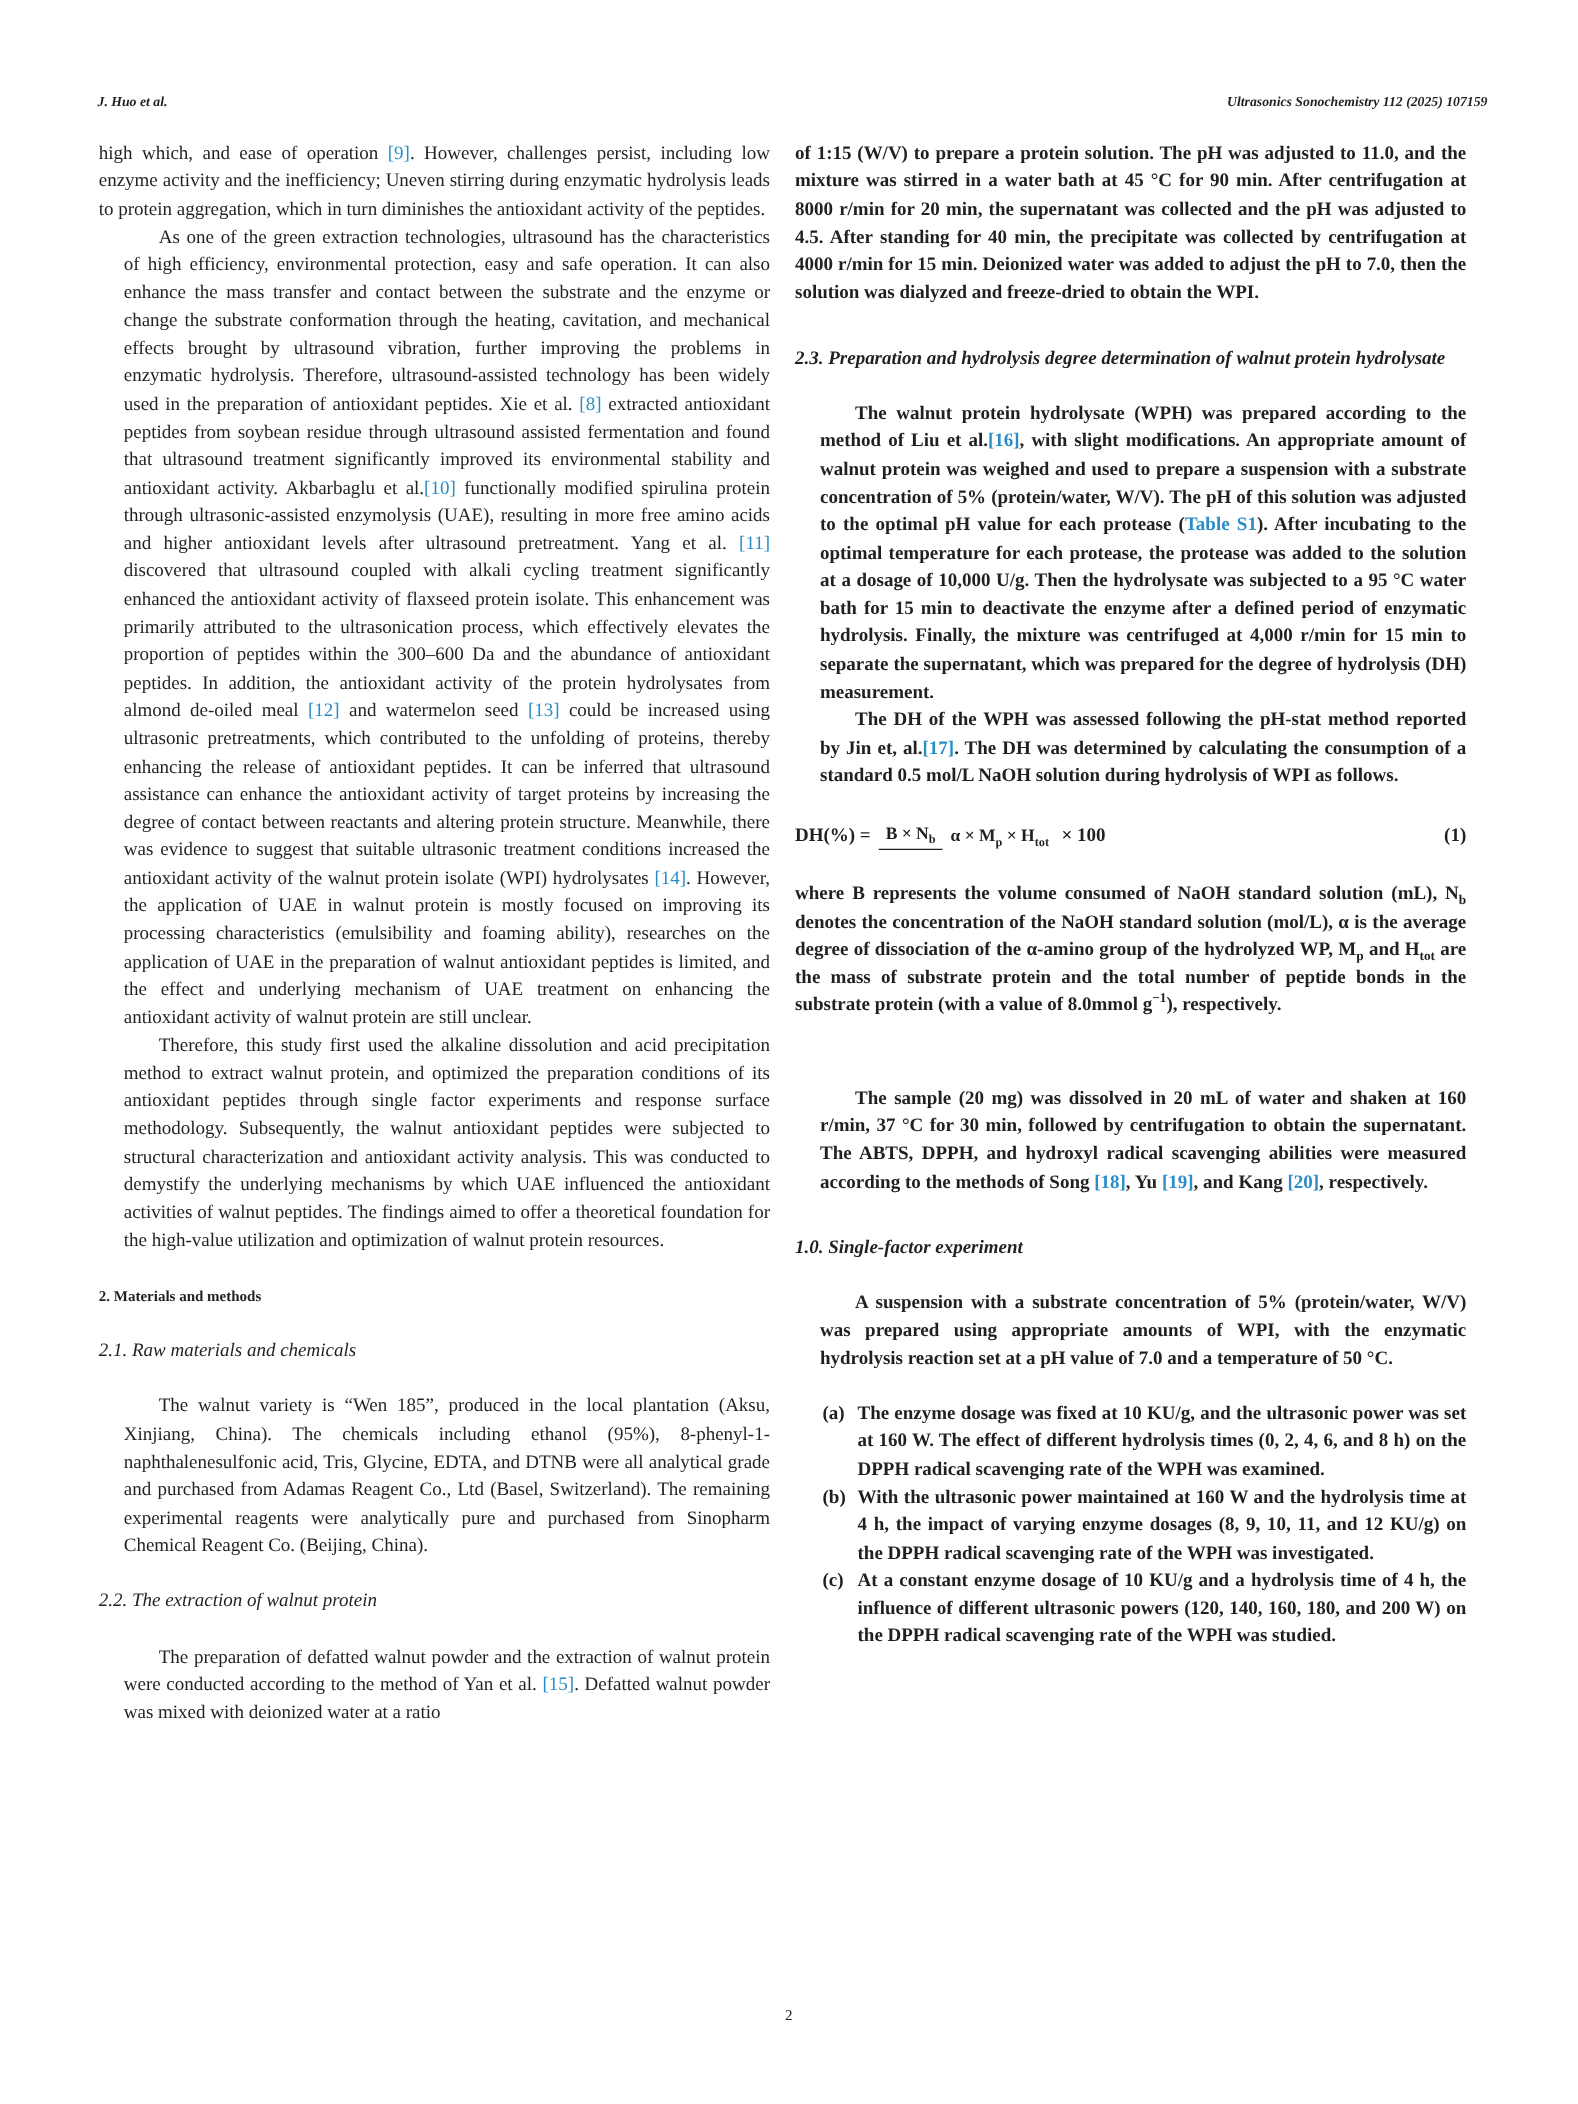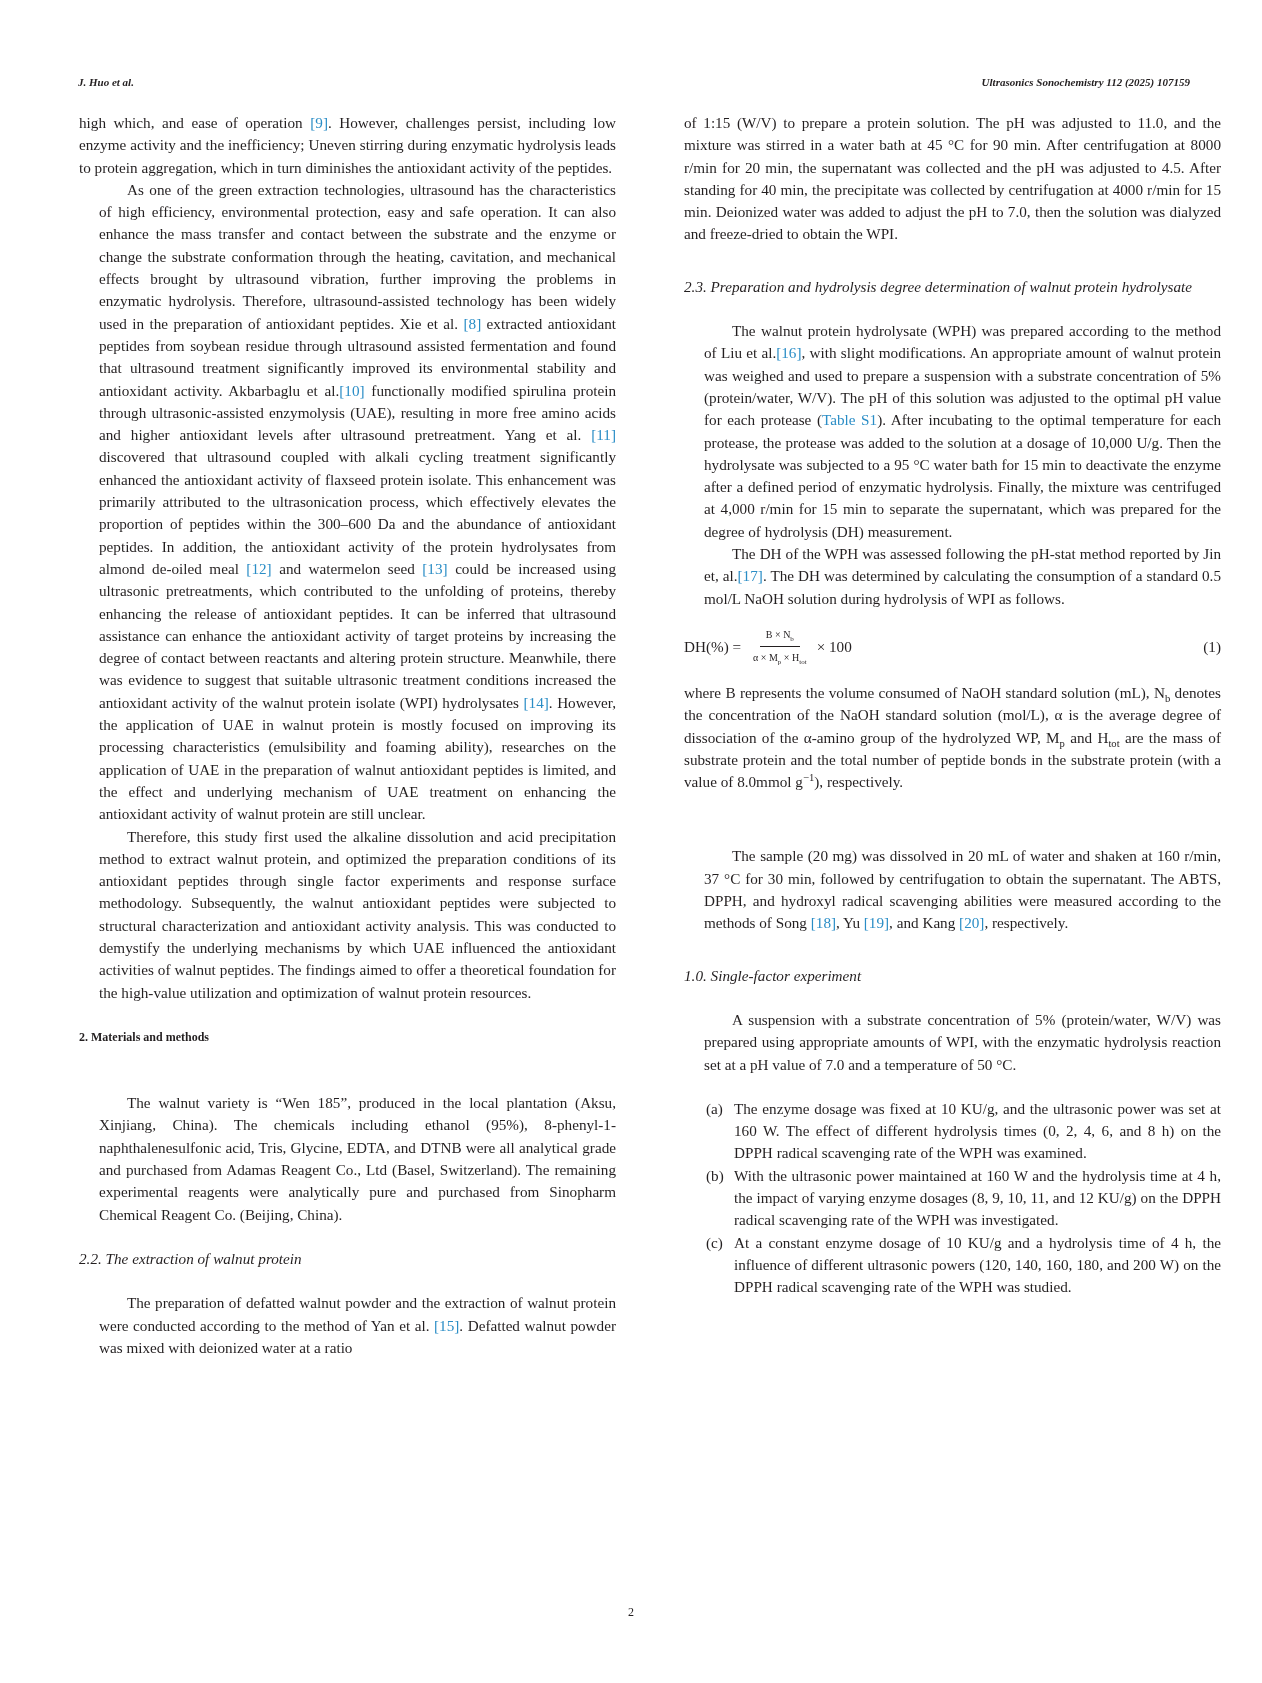--- a/index.html
+++ b/index.html
@@ -5,31 +5,31 @@
   html, body { margin: 0; padding: 0; background: #ffffff; }
   body { width: 1262px; height: 1683px; position: relative; overflow: hidden;
          font-family: "DejaVu Serif", "Liberation Serif", serif; color: #231f20; }
   .running-head { position: absolute; top: 76px; font-style: italic; font-size: 11px;
                   font-family: "Liberation Serif", serif; color: #231f20; font-weight: bold; }
   .rh-left { left: 78px; }
   .rh-right { right: 72px; }
   .col { position: absolute; top: 112px; width: 537px; font-size: 15.2px; line-height: 22.3px;
          font-family: "Liberation Serif", serif; }
   .col-left { left: 79px; }
-  .col-right { left: 684px; width: 537px; }
+  .col-right { left: 636px; width: 537px; font-weight: bold; }
   p { margin: 0; text-align: justify; hyphens: auto; }
   p.indent { text-indent: 28px; margin-left: 20px; }
   .ref { color: #2a8dc6; }
   .sec { font-weight: bold; font-size: 12px; margin: 20px 0 0 0; }
   .subsec { font-style: italic; margin: 0; }
   .gap-s { height: 22px; }
   .gap-m { height: 30px; }
   .equation { display: flex; align-items: center; height: 62px; margin: 6px 0 4px 0; }
   .eq-lhs { margin-right: 6px; }
-  .frac { display: inline-flex; flex-direction: column; align-items: center; font-size: 10px; line-height: 18px; }
+  .frac { display: inline-flex; flex-direction: row; align-items: center; font-size: 14px; line-height: 18px; }
   .frac .num { border-bottom: 1px solid #231f20; padding: 0 6px 2px 6px; }
   .frac .den { padding: 2px 6px 0 6px; }
   .eq-rhs { margin-left: 4px; }
   .eq-num { margin-left: auto; }
   sub, sup { font-size: 70%; line-height: 0; }
   ol.alpha { list-style: none; margin: 0; padding: 0 0 0 22px; }
   ol.alpha li { display: flex; margin: 0; }
   ol.alpha .lbl { flex: 0 0 28px; }
   ol.alpha .txt { flex: 1; text-align: justify; }
   .page-num { position: absolute; top: 1605px; left: 0; width: 1262px; text-align: center; font-size: 12px;
@@ -44,20 +44,21 @@
 <div class="col col-left">
   <p><span>high which, and ease of operation </span><a class="ref">[9]</a><span>. However, challenges persist, including low enzyme activity and the inefficiency; Uneven stirring during enzymatic hydrolysis leads to protein aggregation, which in turn diminishes the antioxidant activity of the peptides.</span></p>
 
   <p class="indent"><span>As one of the green extraction technologies, ultrasound has the characteristics of high efficiency, environmental protection, easy and safe operation. It can also enhance the mass transfer and contact between the substrate and the enzyme or change the substrate conformation through the heating, cavitation, and mechanical effects brought by ultrasound vibration, further improving the problems in enzymatic hydrolysis. Therefore, ultrasound-assisted technology has been widely used in the preparation of antioxidant peptides. Xie et al. </span><a class="ref">[8]</a><span> extracted antioxidant peptides from soybean residue through ultrasound assisted fermentation and found that ultrasound treatment significantly improved its environmental stability and antioxidant activity. Akbarbaglu et al.</span><a class="ref">[10]</a><span> functionally modified spirulina protein through ultrasonic-assisted enzymolysis (UAE), resulting in more free amino acids and higher antioxidant levels after ultrasound pretreatment. Yang et al. </span><a class="ref">[11]</a><span> discovered that ultrasound coupled with alkali cycling treatment significantly enhanced the antioxidant activity of flaxseed protein isolate. This enhancement was primarily attributed to the ultrasonication process, which effectively elevates the proportion of peptides within the 300–600 Da and the abundance of antioxidant peptides. In addition, the antioxidant activity of the protein hydrolysates from almond de-oiled meal </span><a class="ref">[12]</a><span> and watermelon seed </span><a class="ref">[13]</a><span> could be increased using ultrasonic pretreatments, which contributed to the unfolding of proteins, thereby enhancing the release of antioxidant peptides. It can be inferred that ultrasound assistance can enhance the antioxidant activity of target proteins by increasing the degree of contact between reactants and altering protein structure. Meanwhile, there was evidence to suggest that suitable ultrasonic treatment conditions increased the antioxidant activity of the walnut protein isolate (WPI) hydrolysates </span><a class="ref">[14]</a><span>. However, the application of UAE in walnut protein is mostly focused on improving its processing characteristics (emulsibility and foaming ability), researches on the application of UAE in the preparation of walnut antioxidant peptides is limited, and the effect and underlying mechanism of UAE treatment on enhancing the antioxidant activity of walnut protein are still unclear.</span></p>
 
   <p class="indent">Therefore, this study first used the alkaline dissolution and acid precipitation method to extract walnut protein, and optimized the preparation conditions of its antioxidant peptides through single factor experiments and response surface methodology. Subsequently, the walnut antioxidant peptides were subjected to structural characterization and antioxidant activity analysis. This was conducted to demystify the underlying mechanisms by which UAE influenced the antioxidant activities of walnut peptides. The findings aimed to offer a theoretical foundation for the high-value utilization and optimization of walnut protein resources.</p>
 
   <div class="gap-s"></div>
   <p class="sec" style="margin-top:0;">2.  Materials and methods</p>
   <div class="gap-s"></div>
+  <p class="subsec">2.1.  Raw materials and chemicals</p>
   <div class="gap-s"></div>
   <p class="indent">The walnut variety is “Wen 185”, produced in the local plantation (Aksu, Xinjiang, China). The chemicals including ethanol (95%), 8-phenyl-1-naphthalenesulfonic acid, Tris, Glycine, EDTA, and DTNB were all analytical grade and purchased from Adamas Reagent Co., Ltd (Basel, Switzerland). The remaining experimental reagents were analytically pure and purchased from Sinopharm Chemical Reagent Co. (Beijing, China).</p>
   <div class="gap-s"></div>
   <p class="subsec">2.2.  The extraction of walnut protein</p>
   <div class="gap-s"></div>
   <p class="indent"><span>The preparation of defatted walnut powder and the extraction of walnut protein were conducted according to the method of Yan et al. </span><a class="ref">[15]</a><span>. Defatted walnut powder was mixed with deionized water at a ratio</span></p>
 </div>
 
 <div class="col col-right">
   <p>of 1:15 (W/V) to prepare a protein solution. The pH was adjusted to 11.0, and the mixture was stirred in a water bath at 45 °C for 90 min. After centrifugation at 8000 r/min for 20 min, the supernatant was collected and the pH was adjusted to 4.5. After standing for 40 min, the precipitate was collected by centrifugation at 4000 r/min for 15 min. Deionized water was added to adjust the pH to 7.0, then the solution was dialyzed and freeze-dried to obtain the WPI.</p>

